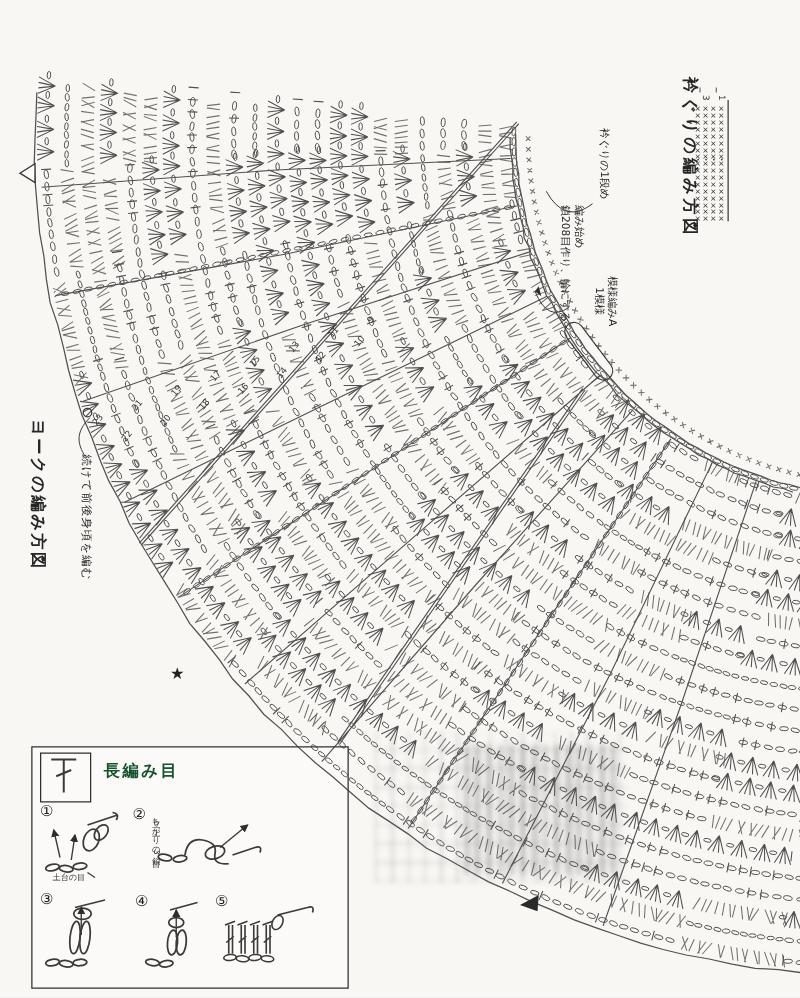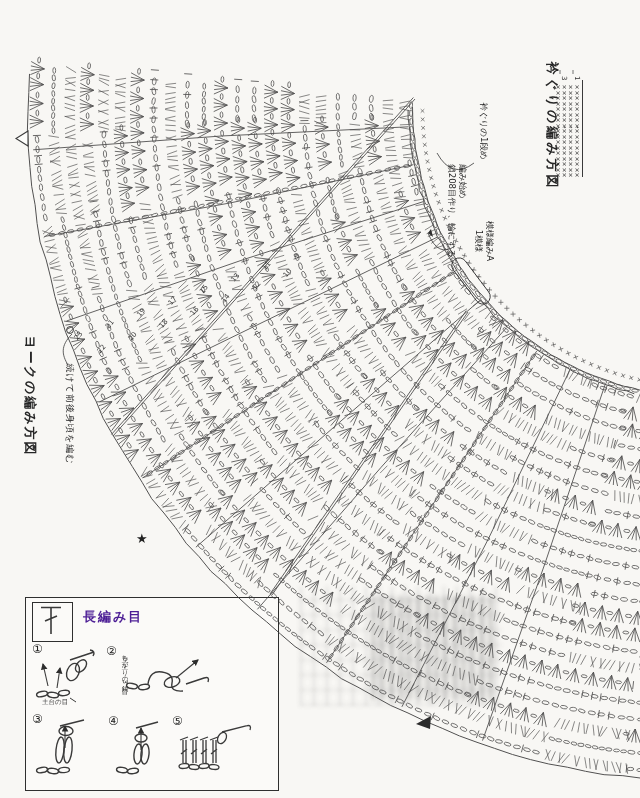--- a/index.html
+++ b/index.html
@@ -6,21 +6,21 @@
   #page{position:relative;width:640px;height:798px;background:#f8f7f4;overflow:hidden;
         font-family:"DejaVu Sans",sans-serif;}
   #fan-svg{position:absolute;left:0;top:0;z-index:3;pointer-events:none;}
   .ink{stroke:#3a3a3a;fill:none;}
   
   #legend{position:absolute;left:25px;top:597px;width:252px;height:192px;
           border:1.5px solid #2f2f2f;background:#fbfaf8;z-index:1;}
   #legend-symbol-box{position:absolute;left:6px;top:4px;width:39px;height:38px;
           border:1.8px solid #2f2f2f;background:#fbfaf8;}
   #legend-title{position:absolute;left:57px;top:10px;font-size:13px;font-weight:700;
-          color:#4c1d95;letter-spacing:2px;}
+          color:#14532d;letter-spacing:2px;}
   .step-num{position:absolute;font-size:12px;color:#222;z-index:2;}
   #step1{left:6px;top:44px;} #step2{left:80px;top:46px;}
   #step3{left:6px;top:114px;} #step4{left:82px;top:116px;} #step5{left:146px;top:116px;}
   #standing-label{position:absolute;left:94px;top:52px;writing-mode:vertical-rl;
           font-size:6.5px;color:#333;letter-spacing:0px;height:60px;}
   #base-label{position:absolute;left:16px;top:100px;font-size:6.5px;color:#333;}
   
   .ann{position:absolute;color:#262626;white-space:nowrap;z-index:6;}
   .rot{transform:translate(-50%,-50%) rotate(90deg);}
   #t-neck{left:552px;top:126px;font-size:13px;font-weight:700;letter-spacing:3px;}

